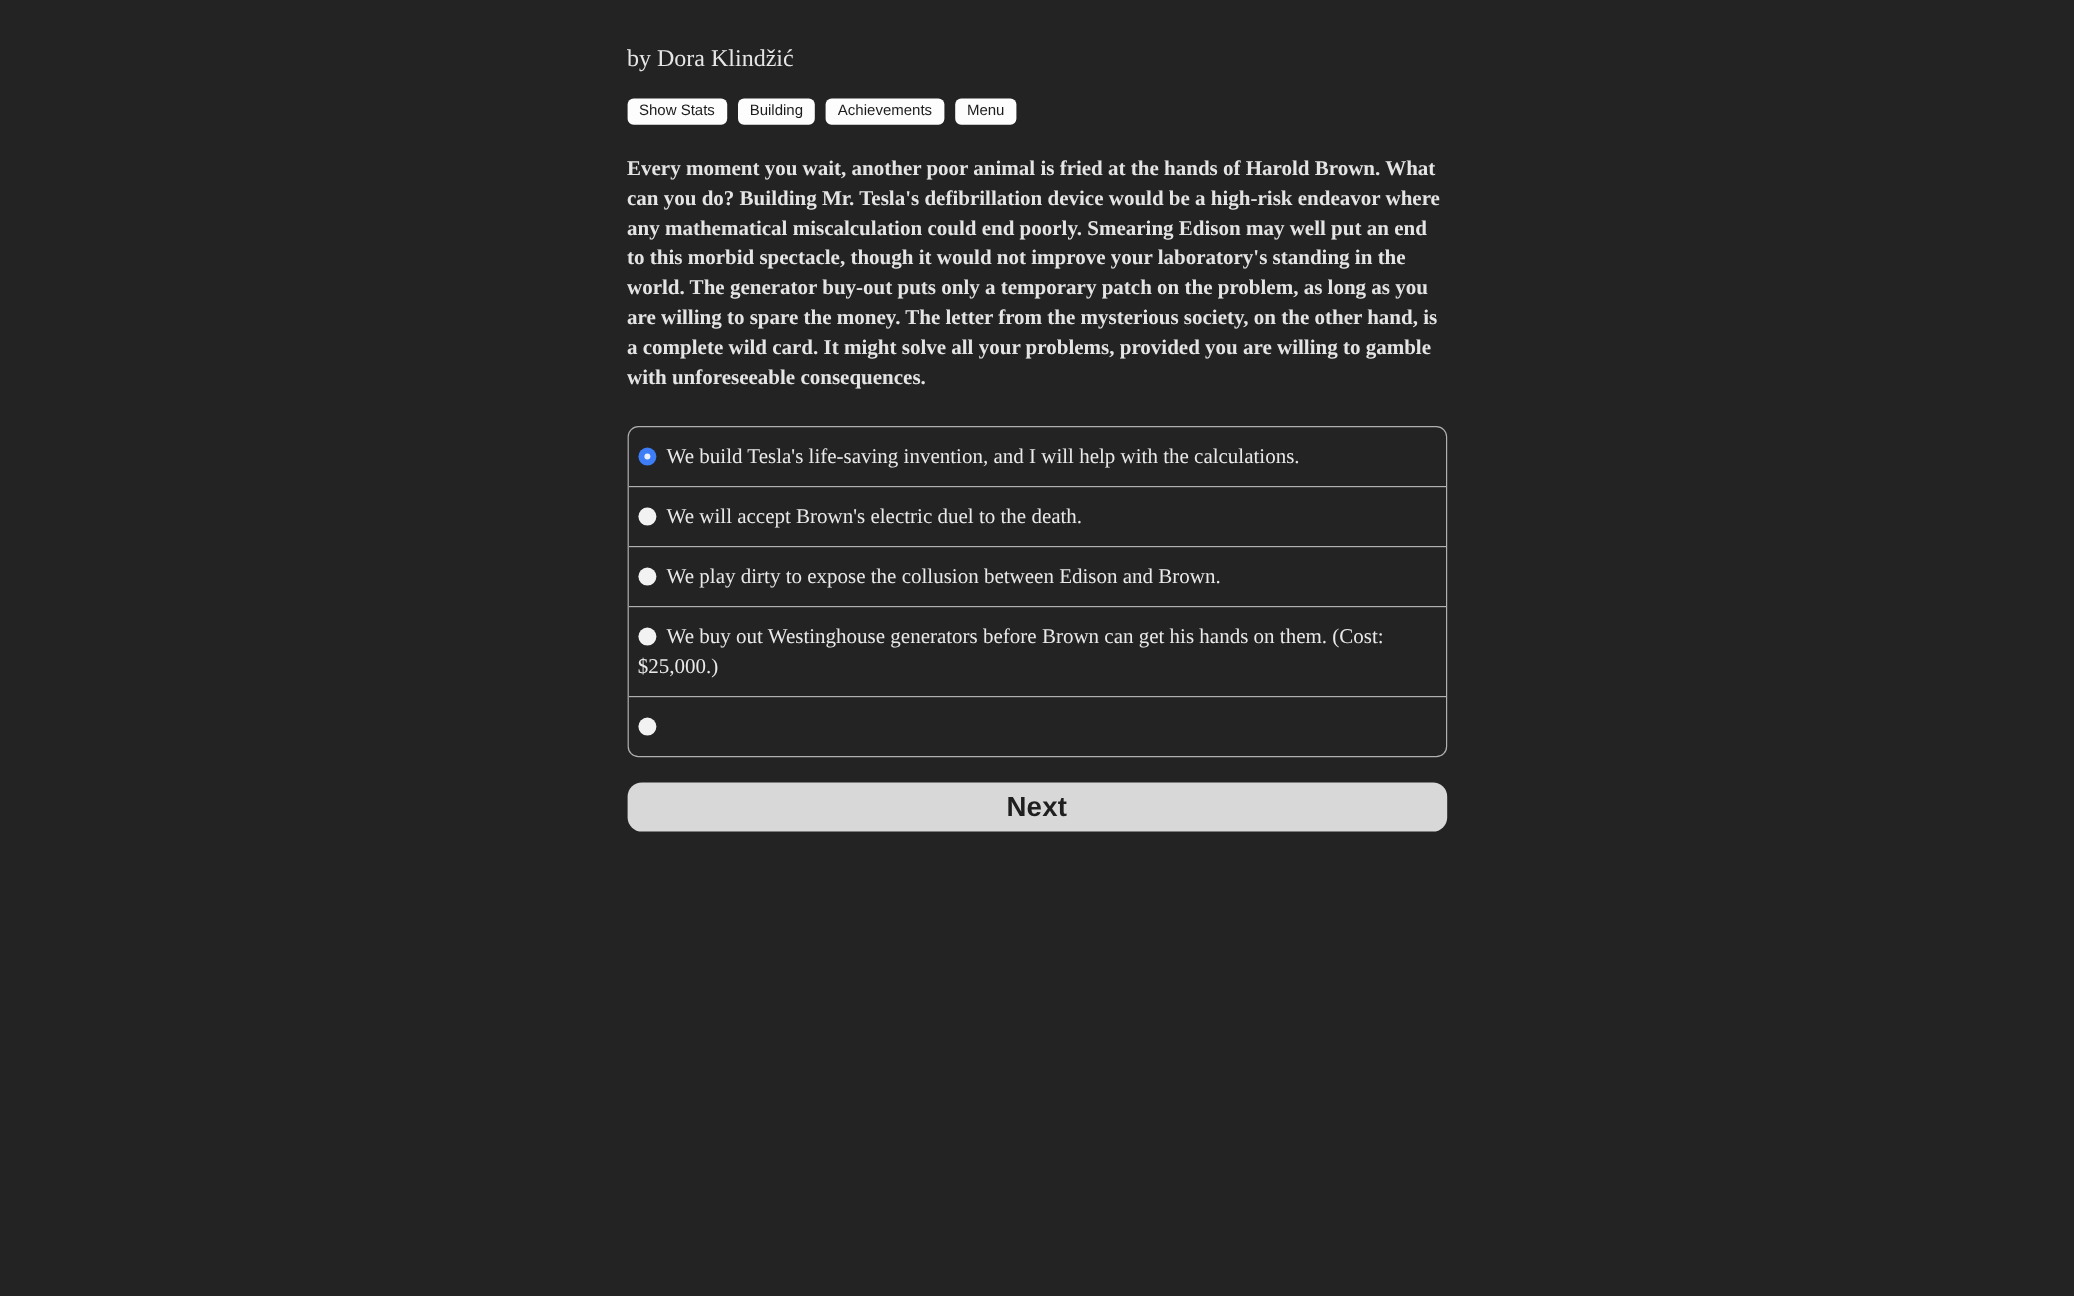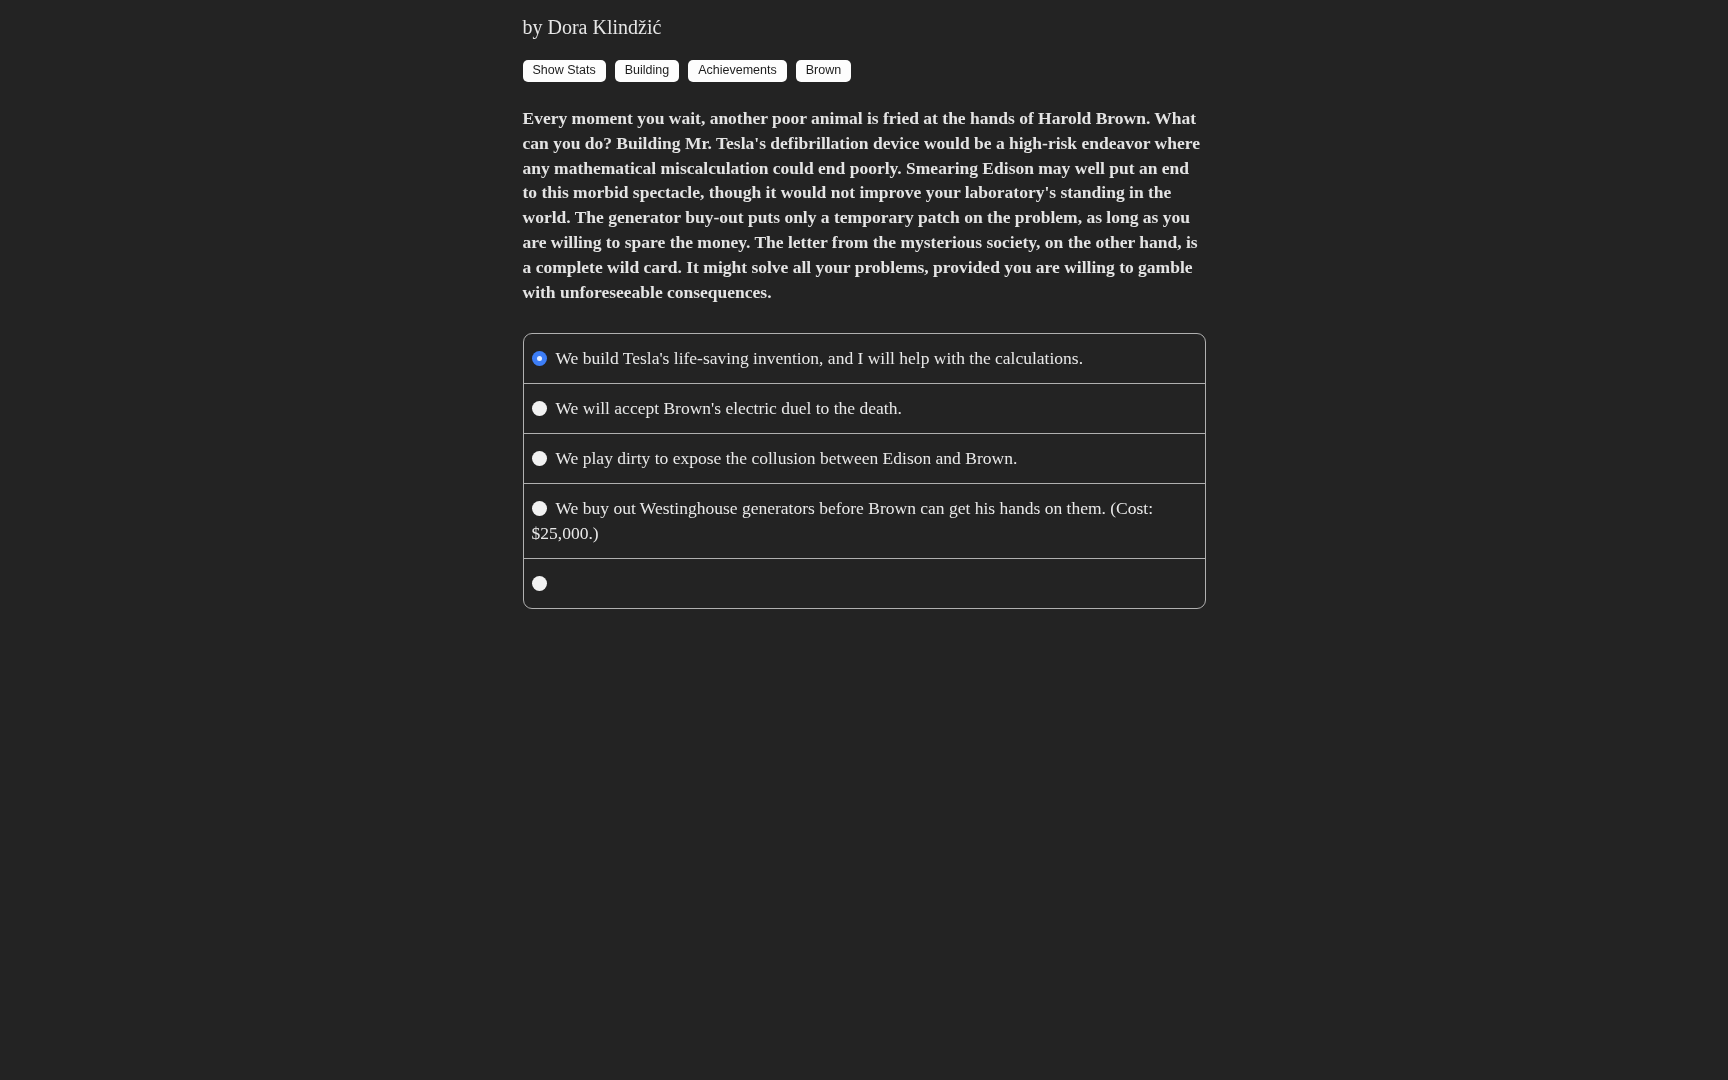--- a/index.html
+++ b/index.html
@@ -22,20 +22,21 @@
   .page-title {
     font-size: 27px;
     font-weight: normal;
     color: #ececec;
     margin: 8px 0 0 0;
     letter-spacing: 0.2px;
   }
   .author {
     font-size: 20px;
     color: #e6e6e6;
+    margin-top: 22px;
   }
   .toolbar {
     display: flex;
     gap: 9px;
     margin-top: 21px;
     align-items: center;
   }
   .toolbar-btn {
     background: #fdfdfd;
     color: #1c1c1c;
@@ -119,27 +120,28 @@
 
 <div class="content">
 
 
   <div class="author">by Dora Klindžić</div>
 
   <div class="toolbar">
     <button class="toolbar-btn">Show Stats</button>
     <button class="toolbar-btn">Building</button>
     <button class="toolbar-btn">Achievements</button>
-    <button class="toolbar-btn">Brown</button>
+    <button class="toolbar-btn">Menu</button>
   </div>
 
   <div class="story-text">Every moment you wait, another poor animal is fried at the hands of Harold Brown. What can you do? Building Mr. Tesla's defibrillation device would be a high-risk endeavor where any mathematical miscalculation could end poorly. Smearing Edison may well put an end to this morbid spectacle, though it would not improve your laboratory's standing in the world. The generator buy-out puts only a temporary patch on the problem, as long as you are willing to spare the money. The letter from the mysterious society, on the other hand, is a complete wild card. It might solve all your problems, provided you are willing to gamble with unforeseeable consequences.</div>
 
   <div class="choice-list">
     <label class="choice-row"><span class="radio selected"></span><span>We build Tesla's life-saving invention, and I will help with the calculations.</span></label>
     <label class="choice-row"><span class="radio"></span><span>We will accept Brown's electric duel to the death.</span></label>
     <label class="choice-row"><span class="radio"></span><span>We play dirty to expose the collusion between Edison and Brown.</span></label>
     <label class="choice-row"><span class="radio"></span><span>We buy out Westinghouse generators before Brown can get his hands on them. (Cost: $25,000.)</span></label>
     <label class="choice-row"><span class="radio"></span></label>
   </div>
 
+  <button class="next-btn">Next</button>
 
 </div>
 
 </body></html>

